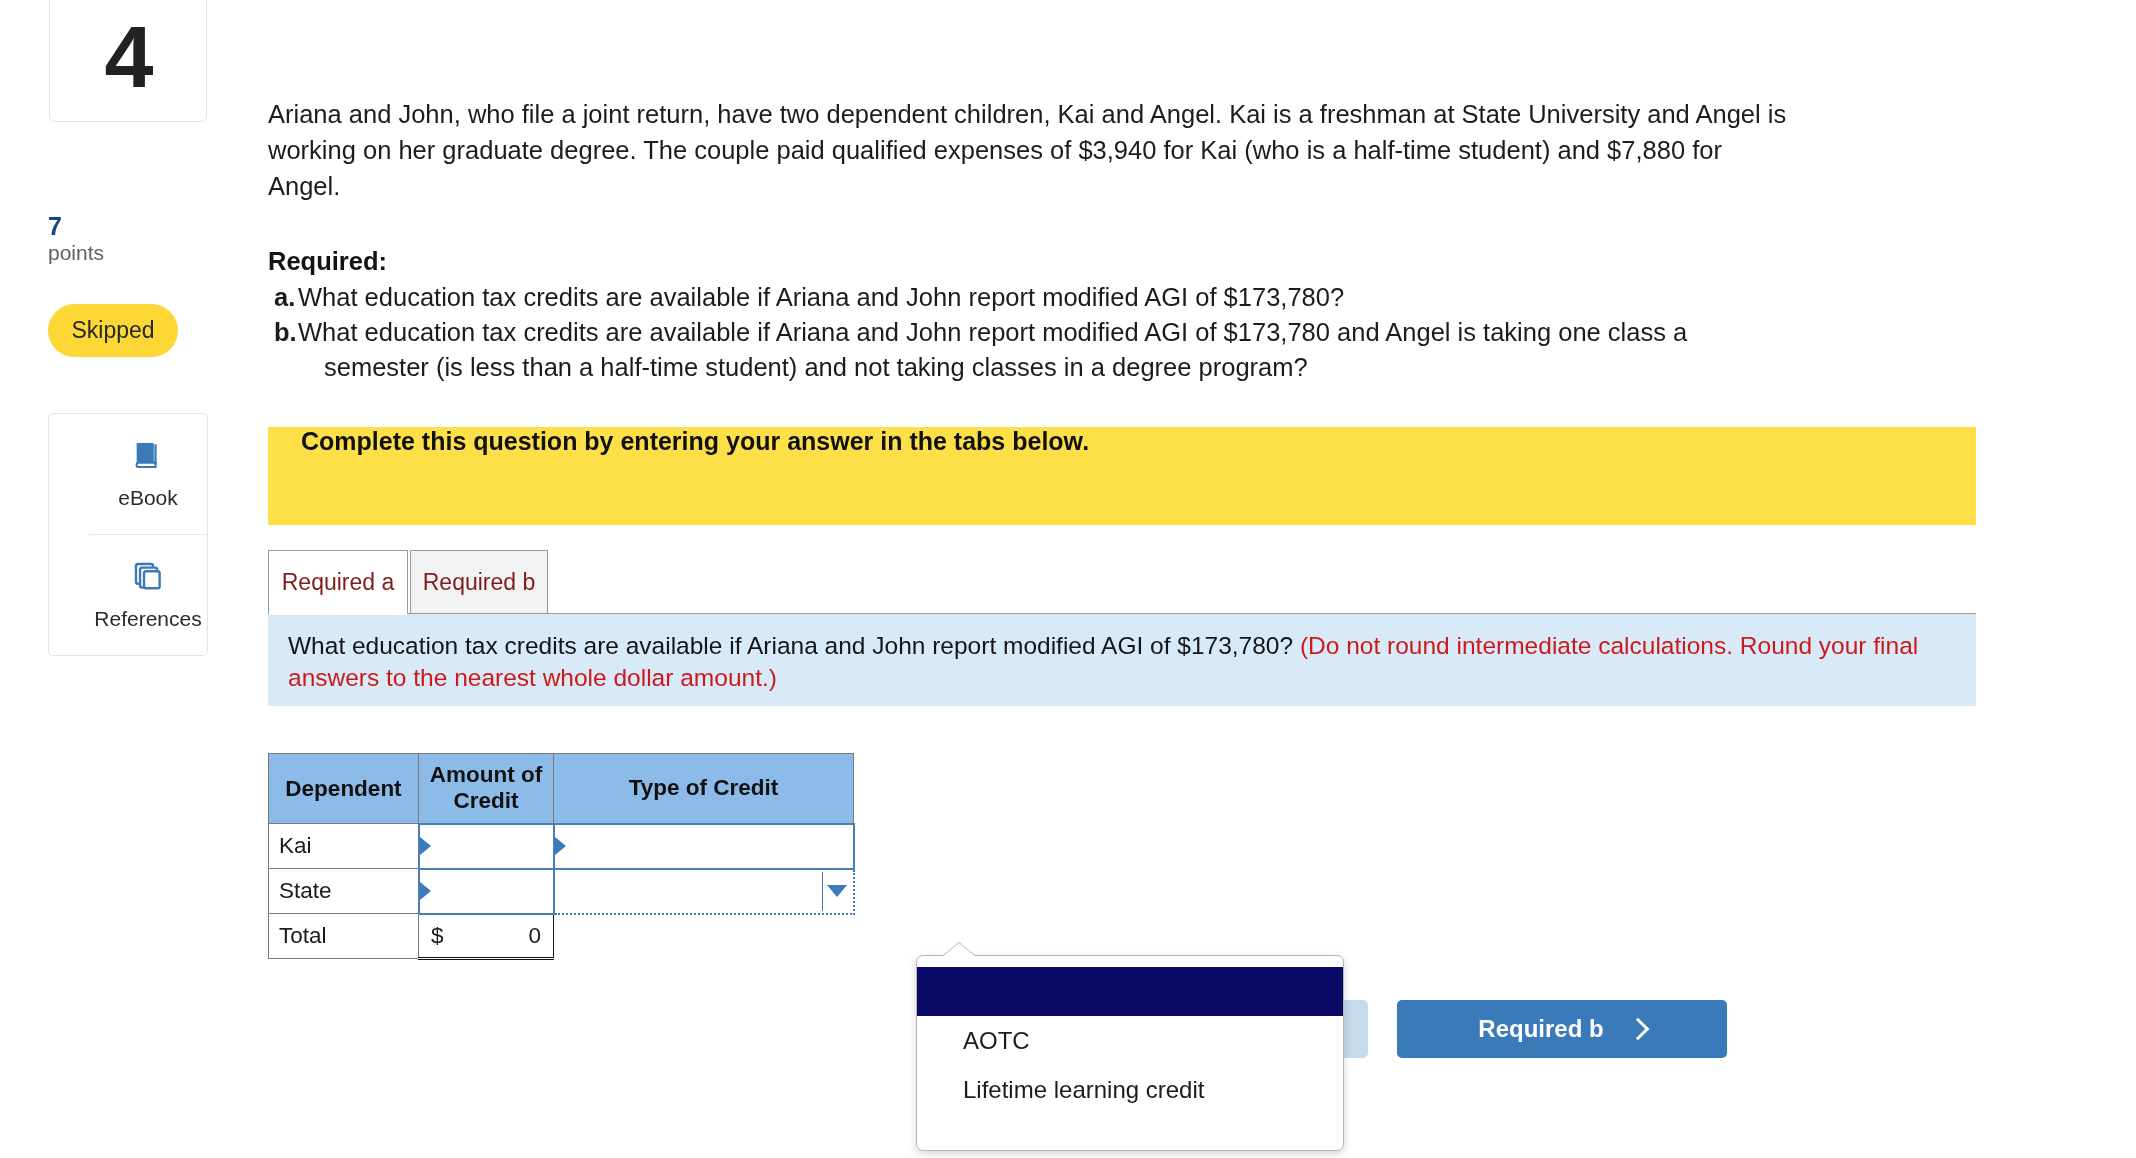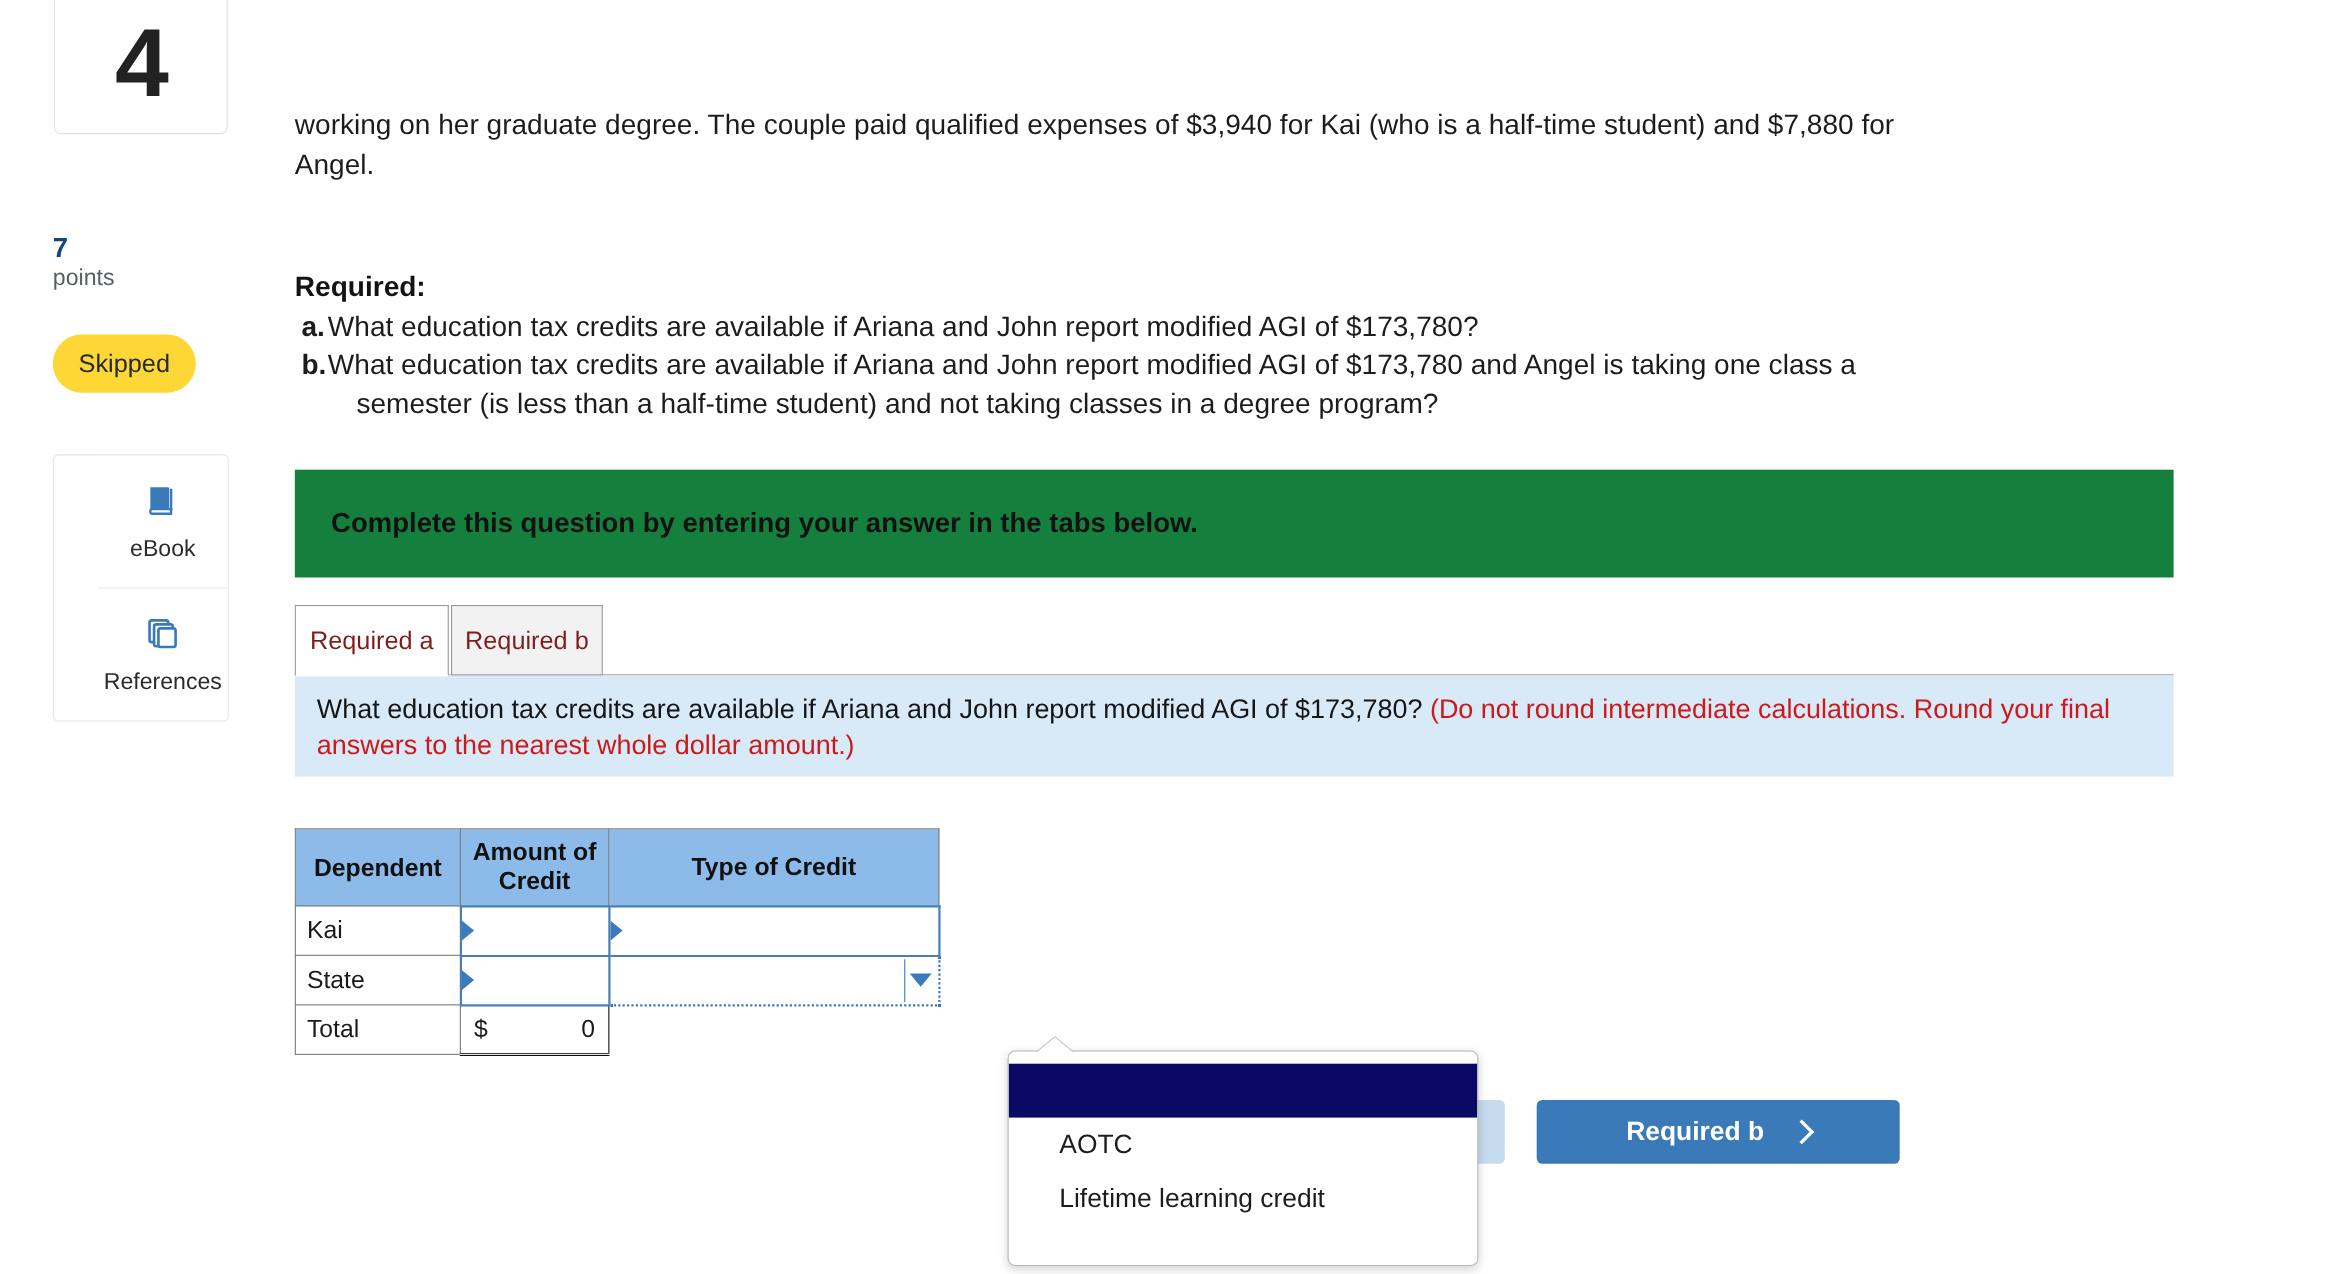--- a/index.html
+++ b/index.html
@@ -139,23 +139,23 @@
     box-sizing: border-box;
   }
   .req-text { flex: 1; }
   .req-text .cont { display: block; padding-left: 26px; }
 
   .gray-banner {
     position: absolute;
     left: 0; top: 427px;
     width: 1708px;
     height: 98px;
-    background: #15803d;
-    display: flex;
-    align-items: center;
+    background: #fde047;
+    display: flex;
+    align-items: flex-start;
   }
   .gray-banner span {
     font-size: 25px;
     font-weight: 700;
     color: #111;
     padding-left: 33px;
   }
 
   
   .tabstrip {
@@ -425,20 +425,21 @@
         </svg>
       </span>
       <span class="tool-label">References</span>
     </div>
   </div>
 </div>
 
 <div id="main">
 
   <div class="stem">
+    <span class="ln">Ariana and John, who file a joint return, have two dependent children, Kai and Angel. Kai is a freshman at State University and Angel is</span>
     <span class="ln">working on her graduate degree. The couple paid qualified expenses of $3,940 for Kai (who is a half-time student) and $7,880 for</span>
     <span class="ln">Angel.</span>
   </div>
 
   <div class="req-head">Required:</div>
 
   <div class="req-list">
     <div class="req-row">
       <span class="req-marker">a.</span>
       <span class="req-text">What education tax credits are available if Ariana and John report modified AGI of $173,780?</span>

